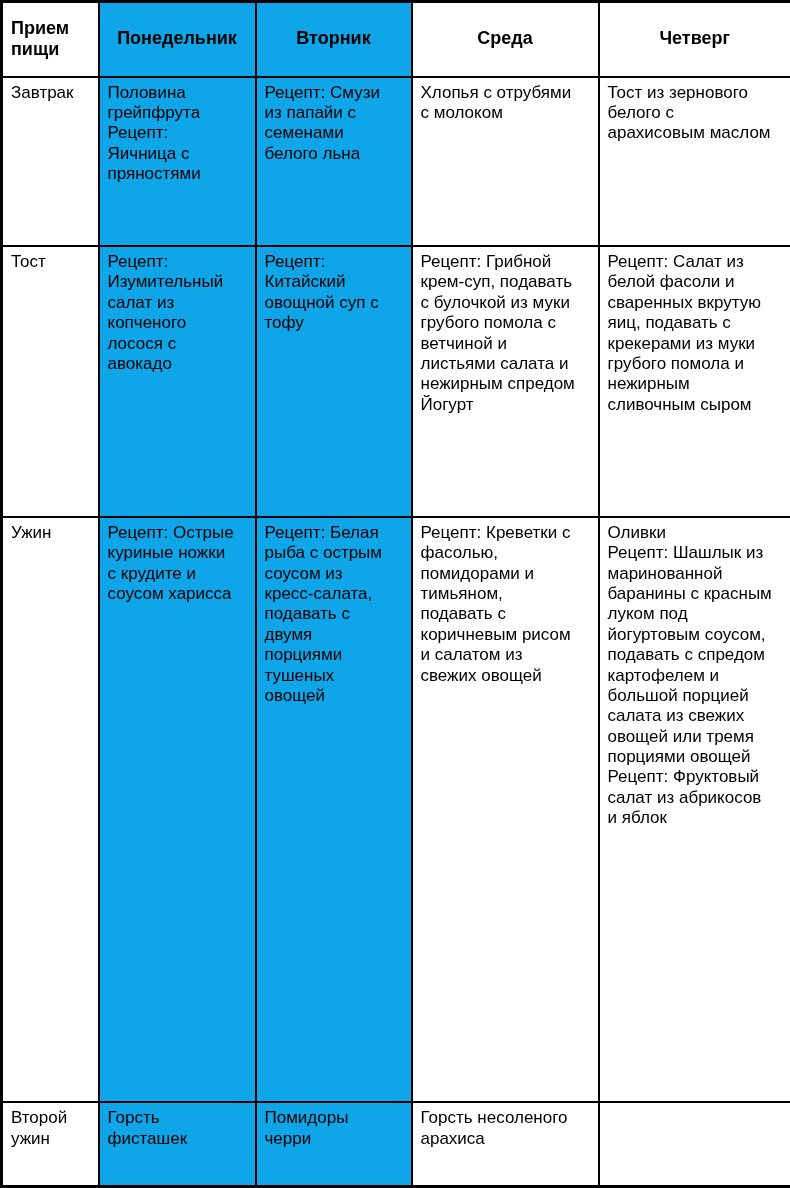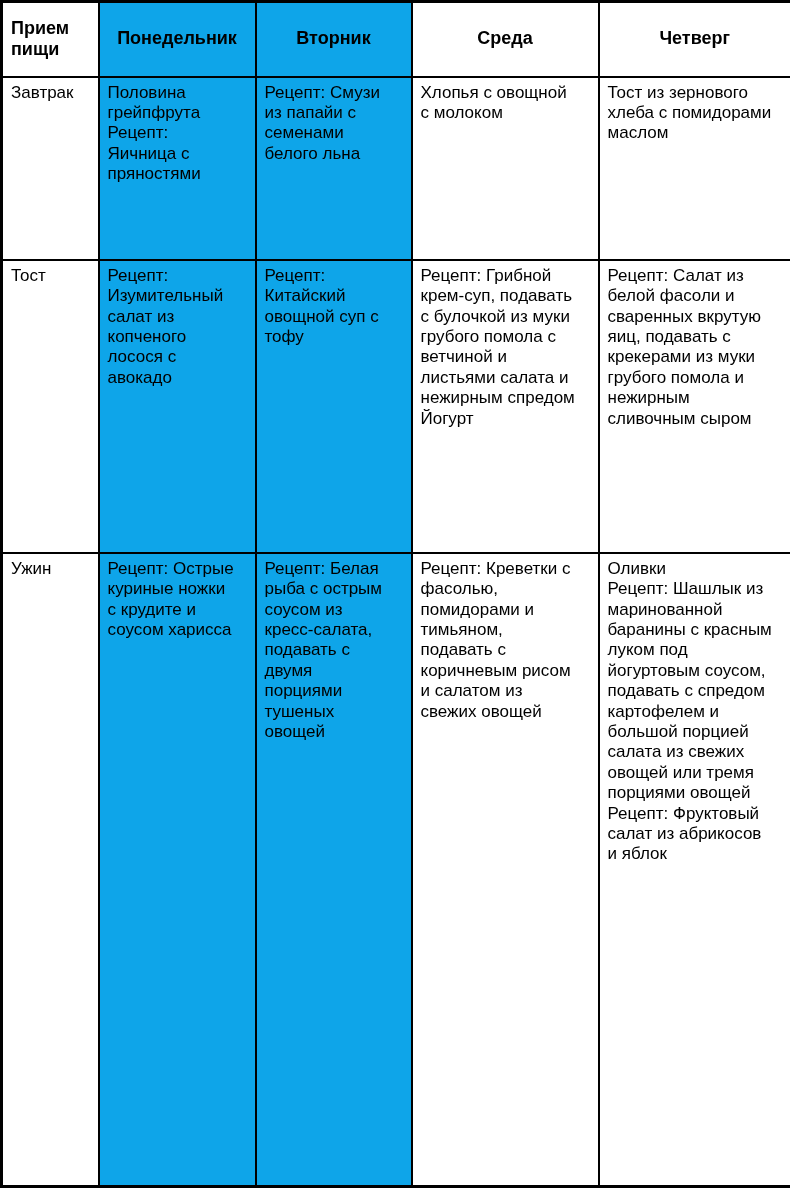--- a/index.html
+++ b/index.html
@@ -86,35 +86,42 @@
         <th>Среда</th>
         <th>Четверг</th>
       </tr>
     </thead>
     <tbody>
       <tr class="r-breakfast">
         <td class="meal-cell">Завтрак</td>
         <td class="shaded">Половина грейпфрута
 Рецепт: Яичница с пряностями</td>
         <td class="shaded">Рецепт: Смузи из папайи с семенами белого льна</td>
-        <td>Хлопья с овощной с молоком</td>
-        <td>Тост из зернового хлеба с помидорами маслом</td>
+        <td>Хлопья с отрубями с молоком</td>
+        <td>Тост из зернового белого с арахисовым маслом</td>
       </tr>
       <tr class="r-lunch">
         <td class="meal-cell">Тост</td>
         <td class="shaded">Рецепт: Изумительный салат из копченого лосося с авокадо</td>
         <td class="shaded">Рецепт: Китайский овощной суп с тофу</td>
         <td>Рецепт: Грибной крем-суп, подавать с булочкой из муки грубого помола с ветчиной и листьями салата и нежирным спредом
 Йогурт</td>
         <td>Рецепт: Салат из белой фасоли и сваренных вкрутую яиц, подавать с крекерами из муки грубого помола и нежирным сливочным сыром</td>
       </tr>
       <tr class="r-dinner">
         <td class="meal-cell">Ужин</td>
         <td class="shaded">Рецепт: Острые куриные ножки с крудите и соусом харисса</td>
         <td class="shaded">Рецепт: Белая рыба с острым соусом из кресс-салата, подавать с двумя порциями тушеных овощей</td>
         <td>Рецепт: Креветки с фасолью, помидорами и тимьяном, подавать с коричневым рисом и салатом из свежих овощей</td>
         <td>Оливки
 Рецепт: Шашлык из маринованной баранины с красным луком под йогуртовым соусом, подавать с спредом картофелем и большой порцией салата из свежих овощей или тремя порциями овощей
 Рецепт: Фруктовый салат из абрикосов и яблок</td>
       </tr>
+      <tr class="r-dinner2">
+        <td class="meal-cell">Второй ужин</td>
+        <td class="shaded">Горсть фисташек</td>
+        <td class="shaded">Помидоры черри</td>
+        <td>Горсть несоленого арахиса</td>
+        <td></td>
+      </tr>
     </tbody>
   </table>
 </div>
 
 </body></html>

